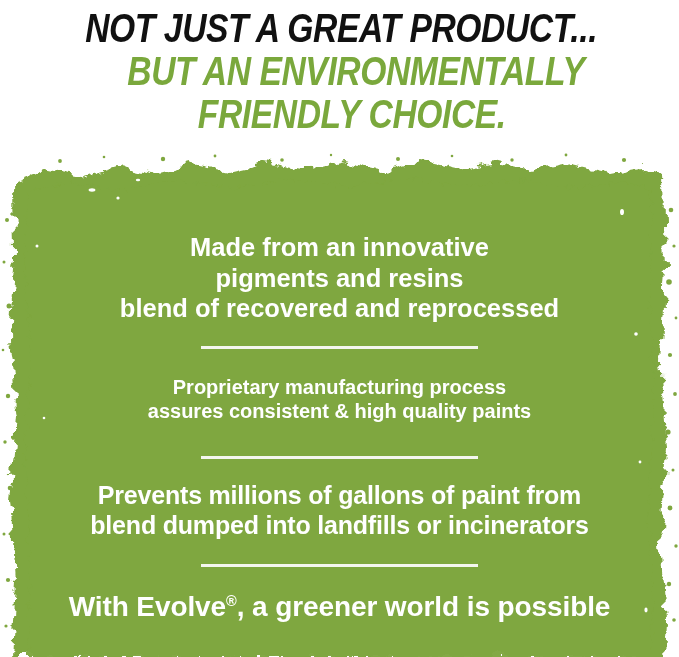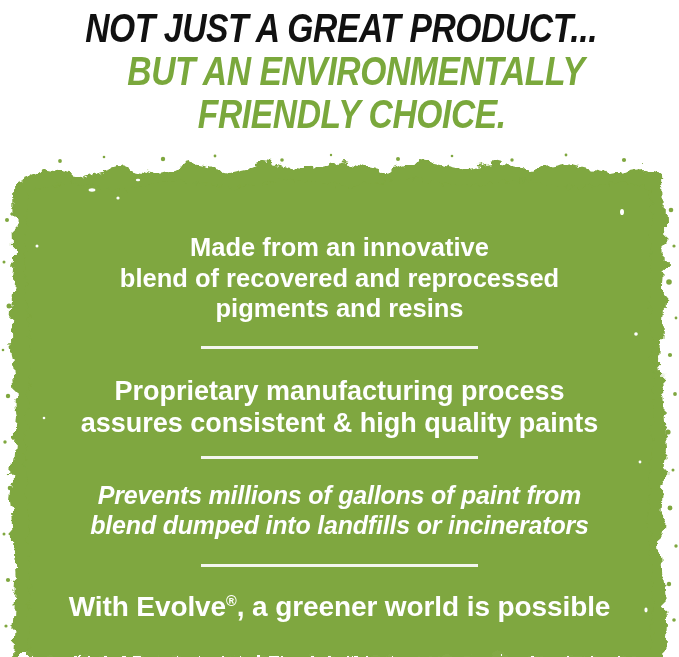--- a/index.html
+++ b/index.html
@@ -101,22 +101,22 @@
     font-family: "Liberation Sans", sans-serif;
     font-weight: bold;
     line-height: 1.20;
   }
   .block .ln {
     display: block;
     white-space: nowrap;
   }
 
   .block-1 { top: 82px;  font-size: 25.5px; }
-  .block-2 { top: 225px; font-size: 27px; }
-  .block-3 { top: 330px; font-size: 25px; font-style: italic;   }
+  .block-2 { top: 225px; font-size: 20px; }
+  .block-3 { top: 330px; font-size: 25px;   }
   .block-4 { top: 440px; font-size: 28px;   }
 
   .block-3 .ln { letter-spacing: -0.2px; }
   .block-4 .ln { letter-spacing: -0.1px; }
 
   sup.reg {
     font-size: 0.52em;
     vertical-align: super;
     line-height: 0;
     font-weight: bold;
@@ -230,22 +230,22 @@
         <circle cx="44" cy="268" r="1.3"></circle>
         <ellipse cx="646" cy="460" rx="1.6" ry="2.4"></ellipse>
       </g>
     </svg>
   </div>
 
   <div class="panel-content">
 
     <div class="block block-1">
       <span class="ln">Made from an innovative</span>
+      <span class="ln">pigments and resins</span>
       <span class="ln">blend of recovered and reprocessed</span>
-      <span class="ln">pigments and resins</span>
     </div>
 
     <div class="divider divider-1"></div>
 
     <div class="block block-2">
       <span class="ln">Proprietary manufacturing process</span>
       <span class="ln">assures consistent &amp; high quality paints</span>
     </div>
 
     <div class="divider divider-2"></div>

